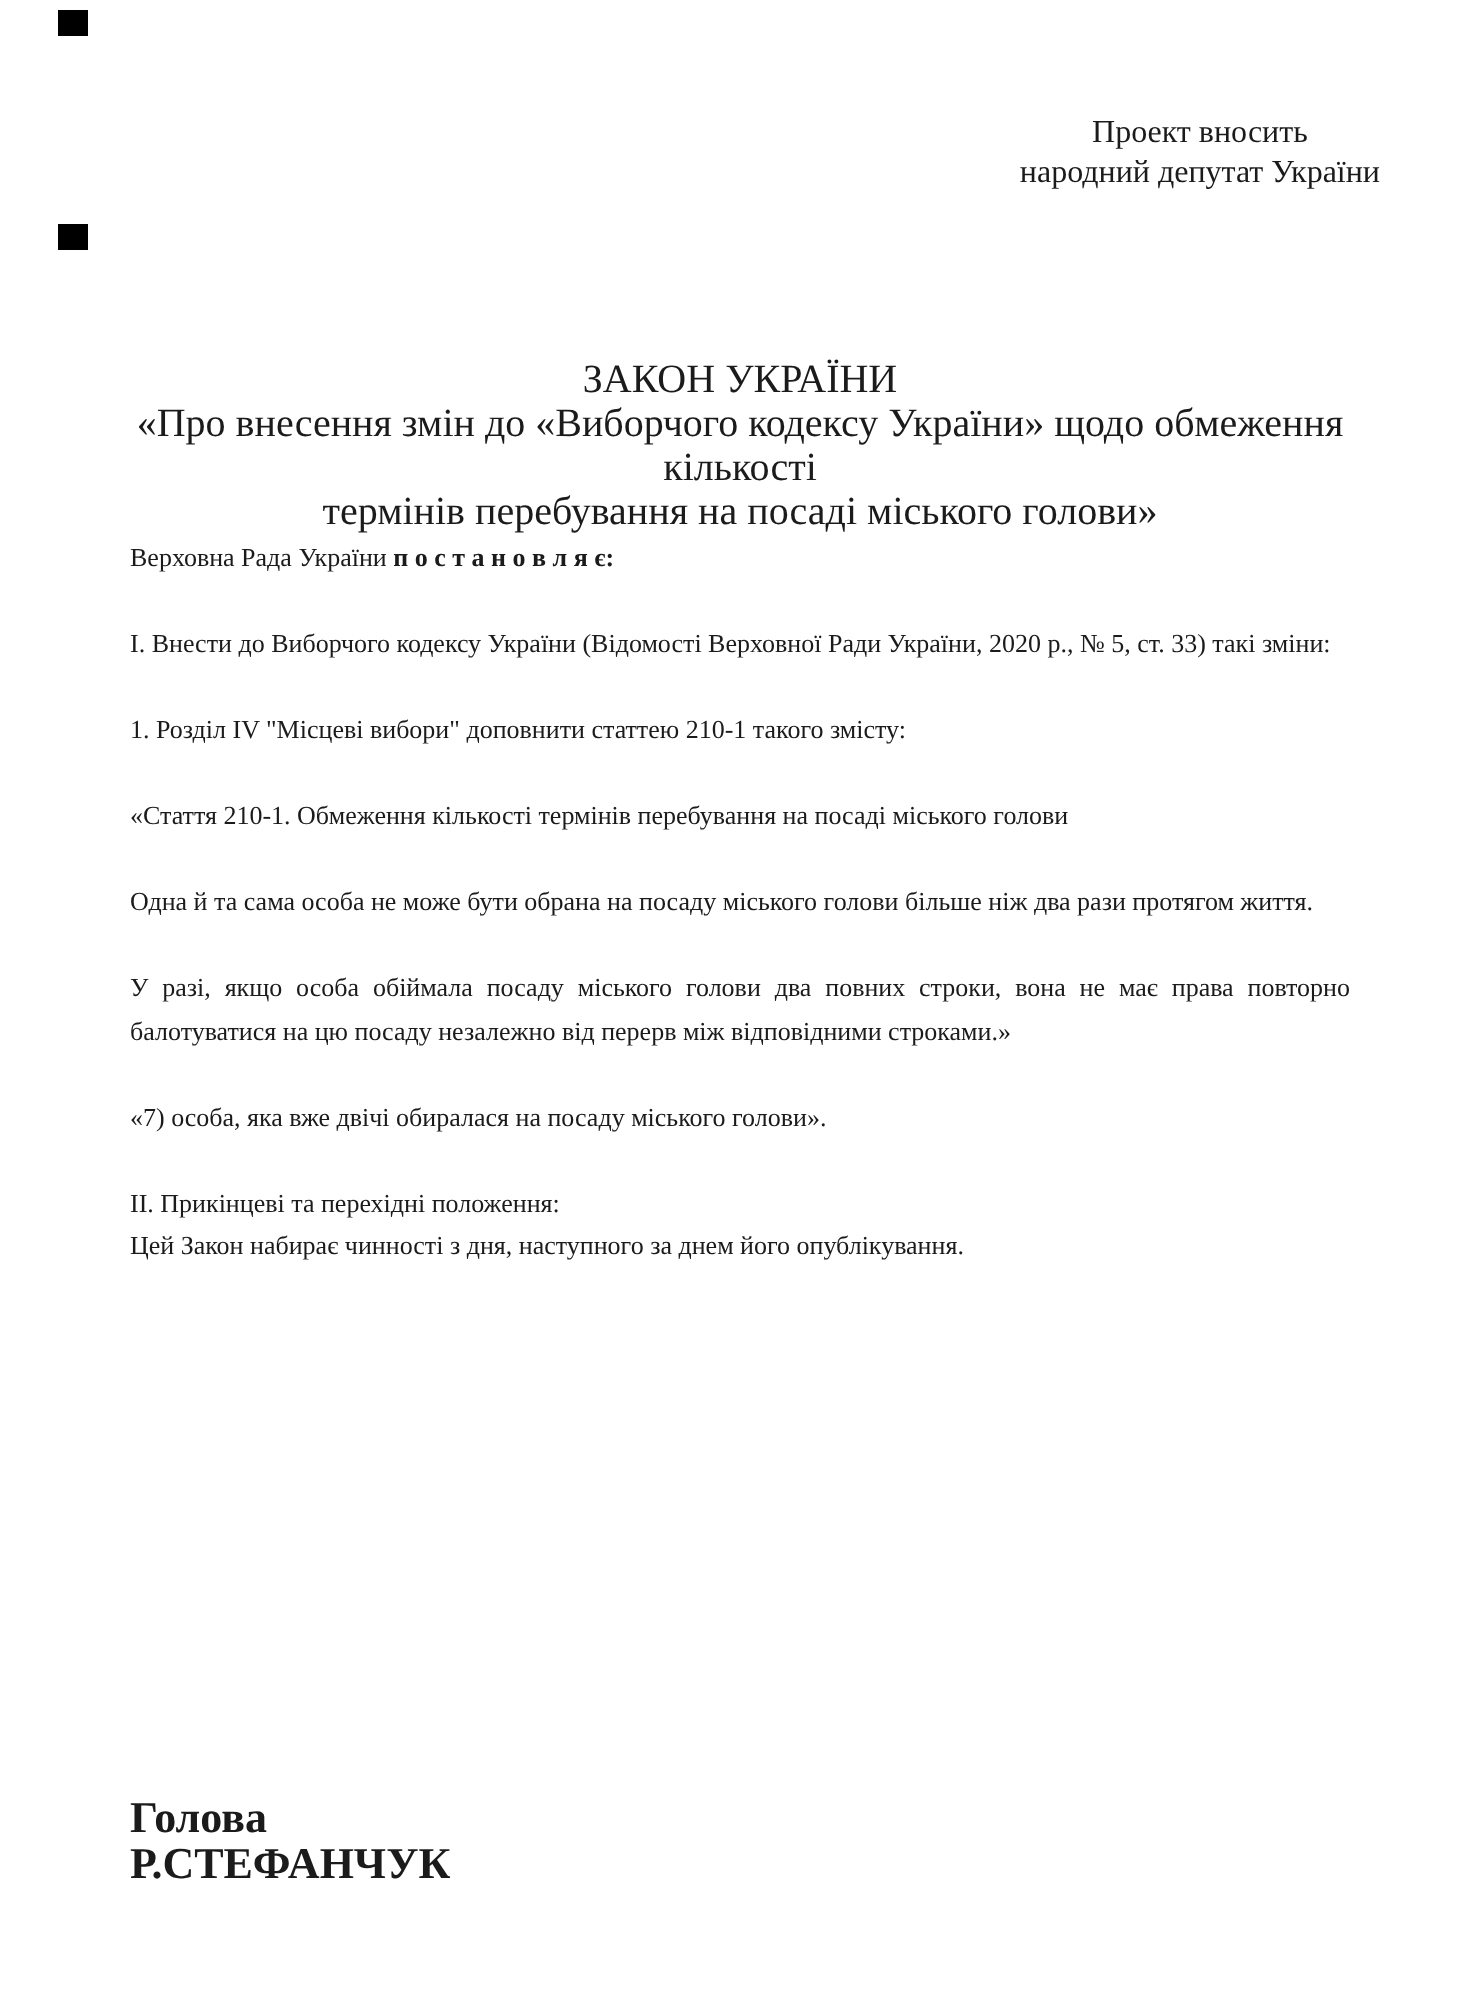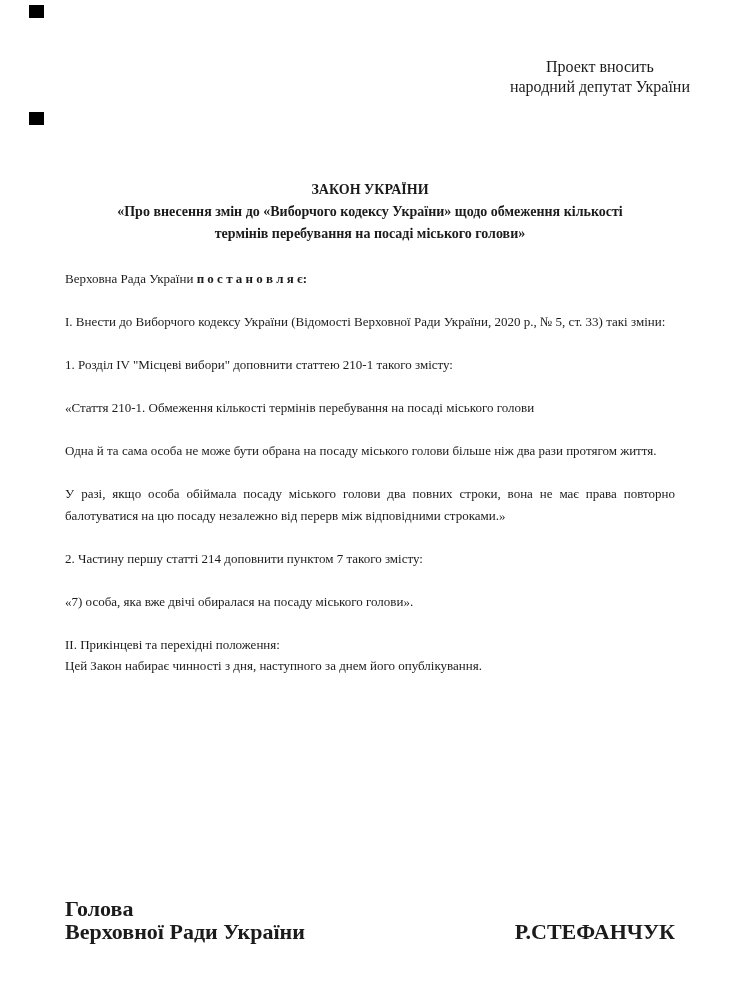--- a/index.html
+++ b/index.html
@@ -35,22 +35,22 @@
     line-height: 20px;
     white-space: nowrap;
   }
 
   .law-title {
     position: absolute;
     top: 179px;
     left: 65px;
     width: 610px;
     text-align: center;
-    font-weight: bold;
-    font-size: 14px;
+    font-weight: normal;
+    font-size: 20px;
     line-height: 22px;
   }
 
   .doc-body {
     position: absolute;
     top: 268px;
     left: 65px;
     width: 610px;
     font-size: 13px;
     line-height: 21.5px;
@@ -98,27 +98,25 @@
     <div>термінів перебування на посаді міського голови»</div>
   </div>
 
   <div class="doc-body">
     <p><span>Верховна Рада України </span><span class="bold">п о с т а н о в л я є:</span></p>
     <p>І. Внести до Виборчого кодексу України (Відомості Верховної Ради України, 2020 р., № 5, ст. 33) такі зміни:</p>
     <p>1. Розділ IV "Місцеві вибори" доповнити статтею 210-1 такого змісту:</p>
     <p>«Стаття 210-1. Обмеження кількості термінів перебування на посаді міського голови</p>
     <p>Одна й та сама особа не може бути обрана на посаду міського голови більше ніж два рази протягом життя.</p>
     <p>У разі, якщо особа обіймала посаду міського голови два повних строки, вона не має права повторно балотуватися на цю посаду незалежно від перерв між відповідними строками.»</p>
-    <p>2. Частину першу статті 214 доповнити пунктом 7 такого змісту:</p>
     <p>«7) особа, яка вже двічі обиралася на посаду міського голови».</p>
     <p class="preline">ІІ. Прикінцеві та перехідні положення:
 Цей Закон набирає чинності з дня, наступного за днем його опублікування.</p>
   </div>
 
   <div class="signature">
     <div>Голова</div>
     <div class="sig-row">
-      <div>Верховної Ради України</div>
       <div>Р.СТЕФАНЧУК</div>
     </div>
   </div>
 
 </div>
 
 </body></html>

